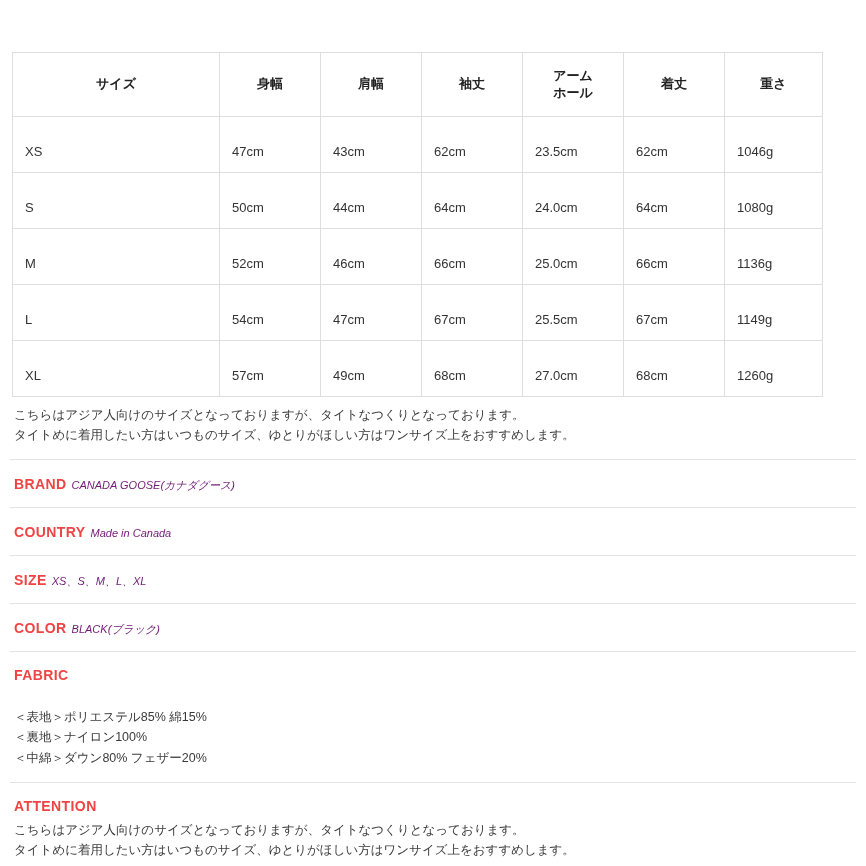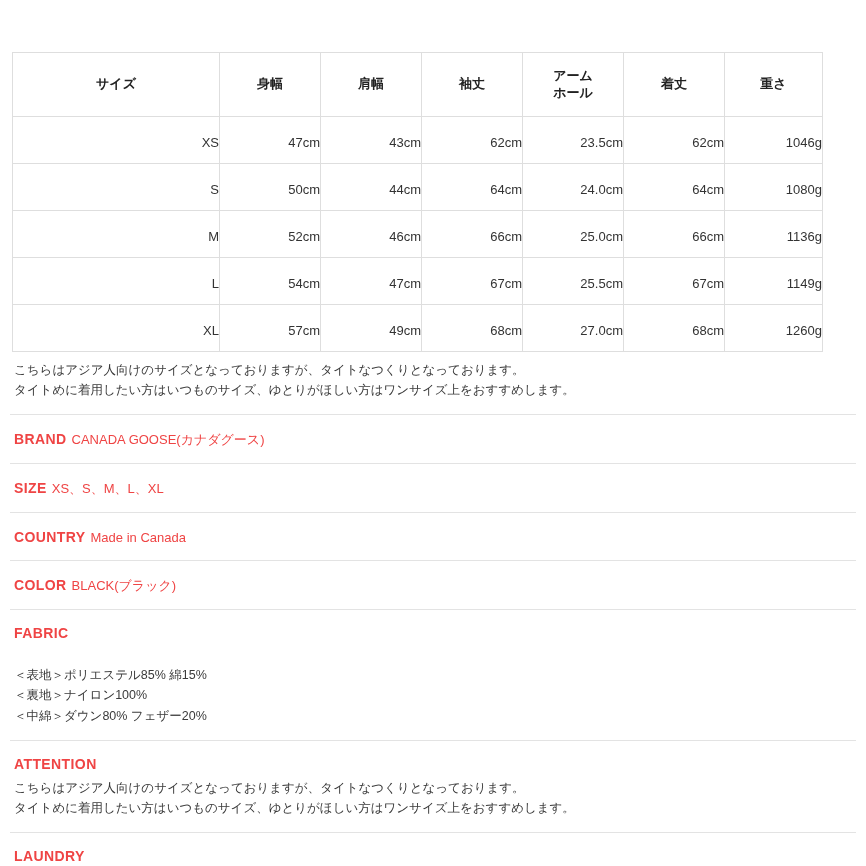--- a/index.html
+++ b/index.html
@@ -29,22 +29,22 @@
     border-collapse: collapse;
     table-layout: fixed;
   }
   .size-table th,
   .size-table td {
     border: 1px solid #dedede;
     font-size: 13px;
     font-weight: normal;
     color: #333333;
     height: 39px;
-    padding: 7px 0 0 12px;
-    text-align: right;
+    padding: 16px 0 0 12px;
+    text-align: left;
     vertical-align: middle;
     white-space: pre-line;
     line-height: 1.25;
   }
   .size-table thead th {
     text-align: center;
     font-weight: bold;
     font-size: 13px;
     height: 63px;
     padding: 0;
@@ -78,23 +78,24 @@
   .spec-block:first-of-type {
     border-top: 1px solid #e3e3e3;
   }
   .spec-label {
     font-size: 14px;
     font-weight: bold;
     letter-spacing: 0.4px;
     color: #ef4444;
   }
   .spec-value {
-    font-size: 13px;
-    color: #ef4444;
+    font-size: 11px;
+    color: #701a75;
     margin-left: 5px;
+    font-style: italic;
   }
   .spec-lines {
     margin-top: 24px;
   }
   .spec-lines div {
     font-size: 12.5px;
     line-height: 1.62;
     color: #3a3a3a;
   }
   .block-gap-top {
@@ -199,25 +200,25 @@
   <div class="table-note">
     <div>こちらはアジア人向けのサイズとなっておりますが、タイトなつくりとなっております。</div>
     <div>タイトめに着用したい方はいつものサイズ、ゆとりがほしい方はワンサイズ上をおすすめします。</div>
   </div>
 
   <div class="spec-block block-gap-top">
     <span class="spec-label">BRAND</span><span class="spec-value">CANADA GOOSE(カナダグース)</span>
   </div>
 
   <div class="spec-block">
+    <span class="spec-label">COUNTRY</span><span class="spec-value">Made in Canada</span>
+  </div>
+
+  <div class="spec-block">
     <span class="spec-label">SIZE</span><span class="spec-value">XS、S、M、L、XL</span>
-  </div>
-
-  <div class="spec-block">
-    <span class="spec-label">COUNTRY</span><span class="spec-value">Made in Canada</span>
   </div>
 
   <div class="spec-block">
     <span class="spec-label">COLOR</span><span class="spec-value">BLACK(ブラック)</span>
   </div>
 
   <div class="spec-block">
     <div class="spec-label">FABRIC</div>
     <div class="spec-lines">
       <div>＜表地＞ポリエステル85% 綿15%</div>

